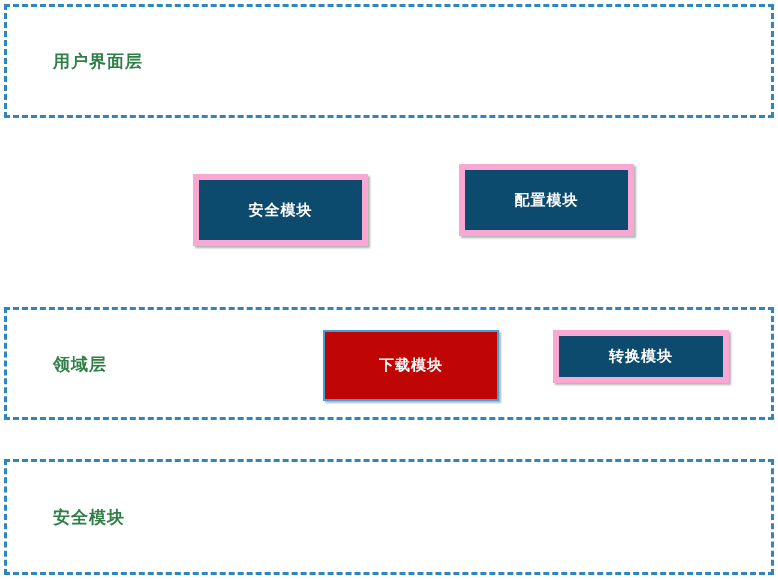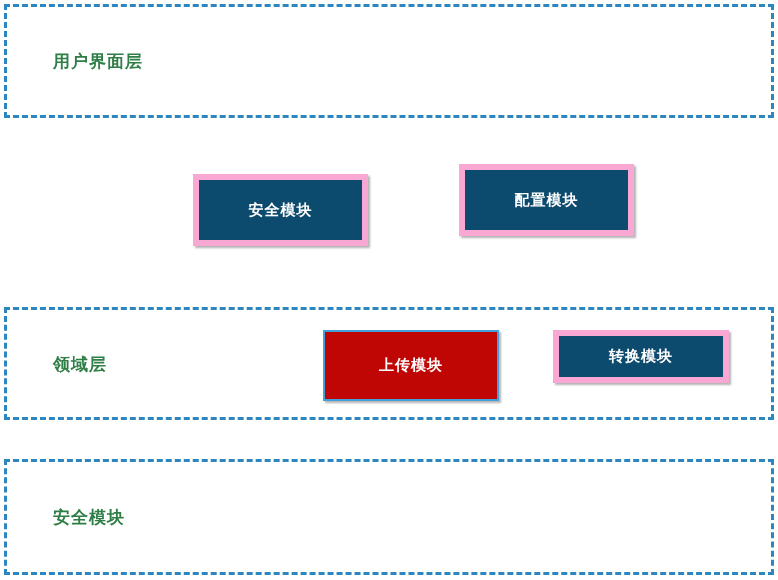--- a/index.html
+++ b/index.html
@@ -87,20 +87,20 @@
   <div class="module blue mod-security">
     <span>安全模块</span>
   </div>
 
   <div class="module blue mod-config">
     <span>配置模块</span>
   </div>
 
 
   <div class="module red mod-download">
-    <span>上传模块</span>
+    <span>下载模块</span>
   </div>
 
   <div class="module blue mod-convert">
     <span>转换模块</span>
   </div>
 
 </div>
 
 </body></html>

